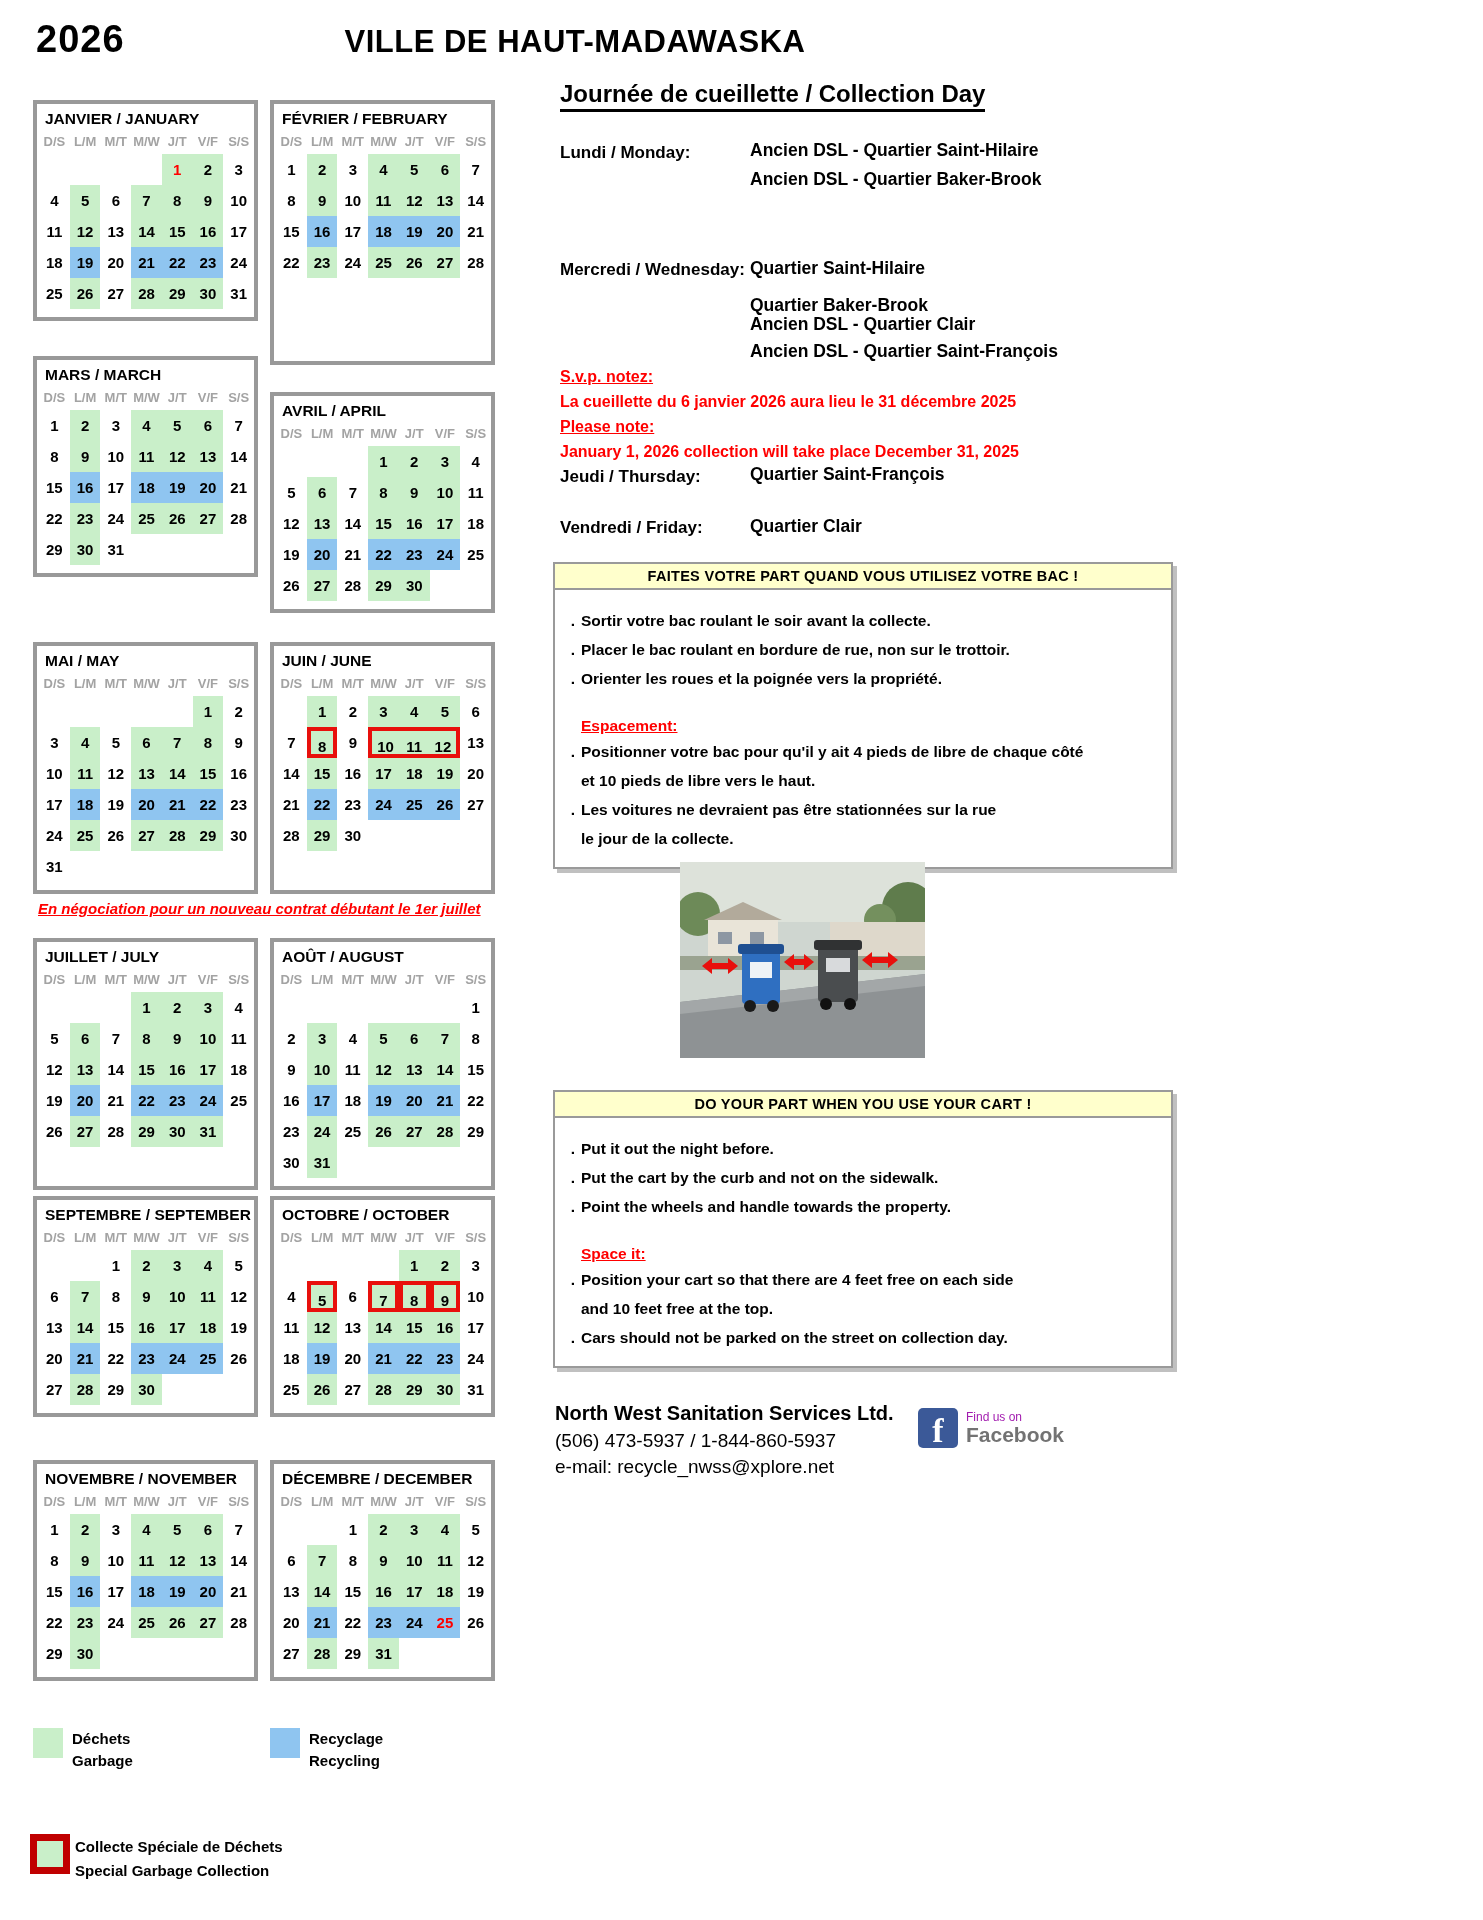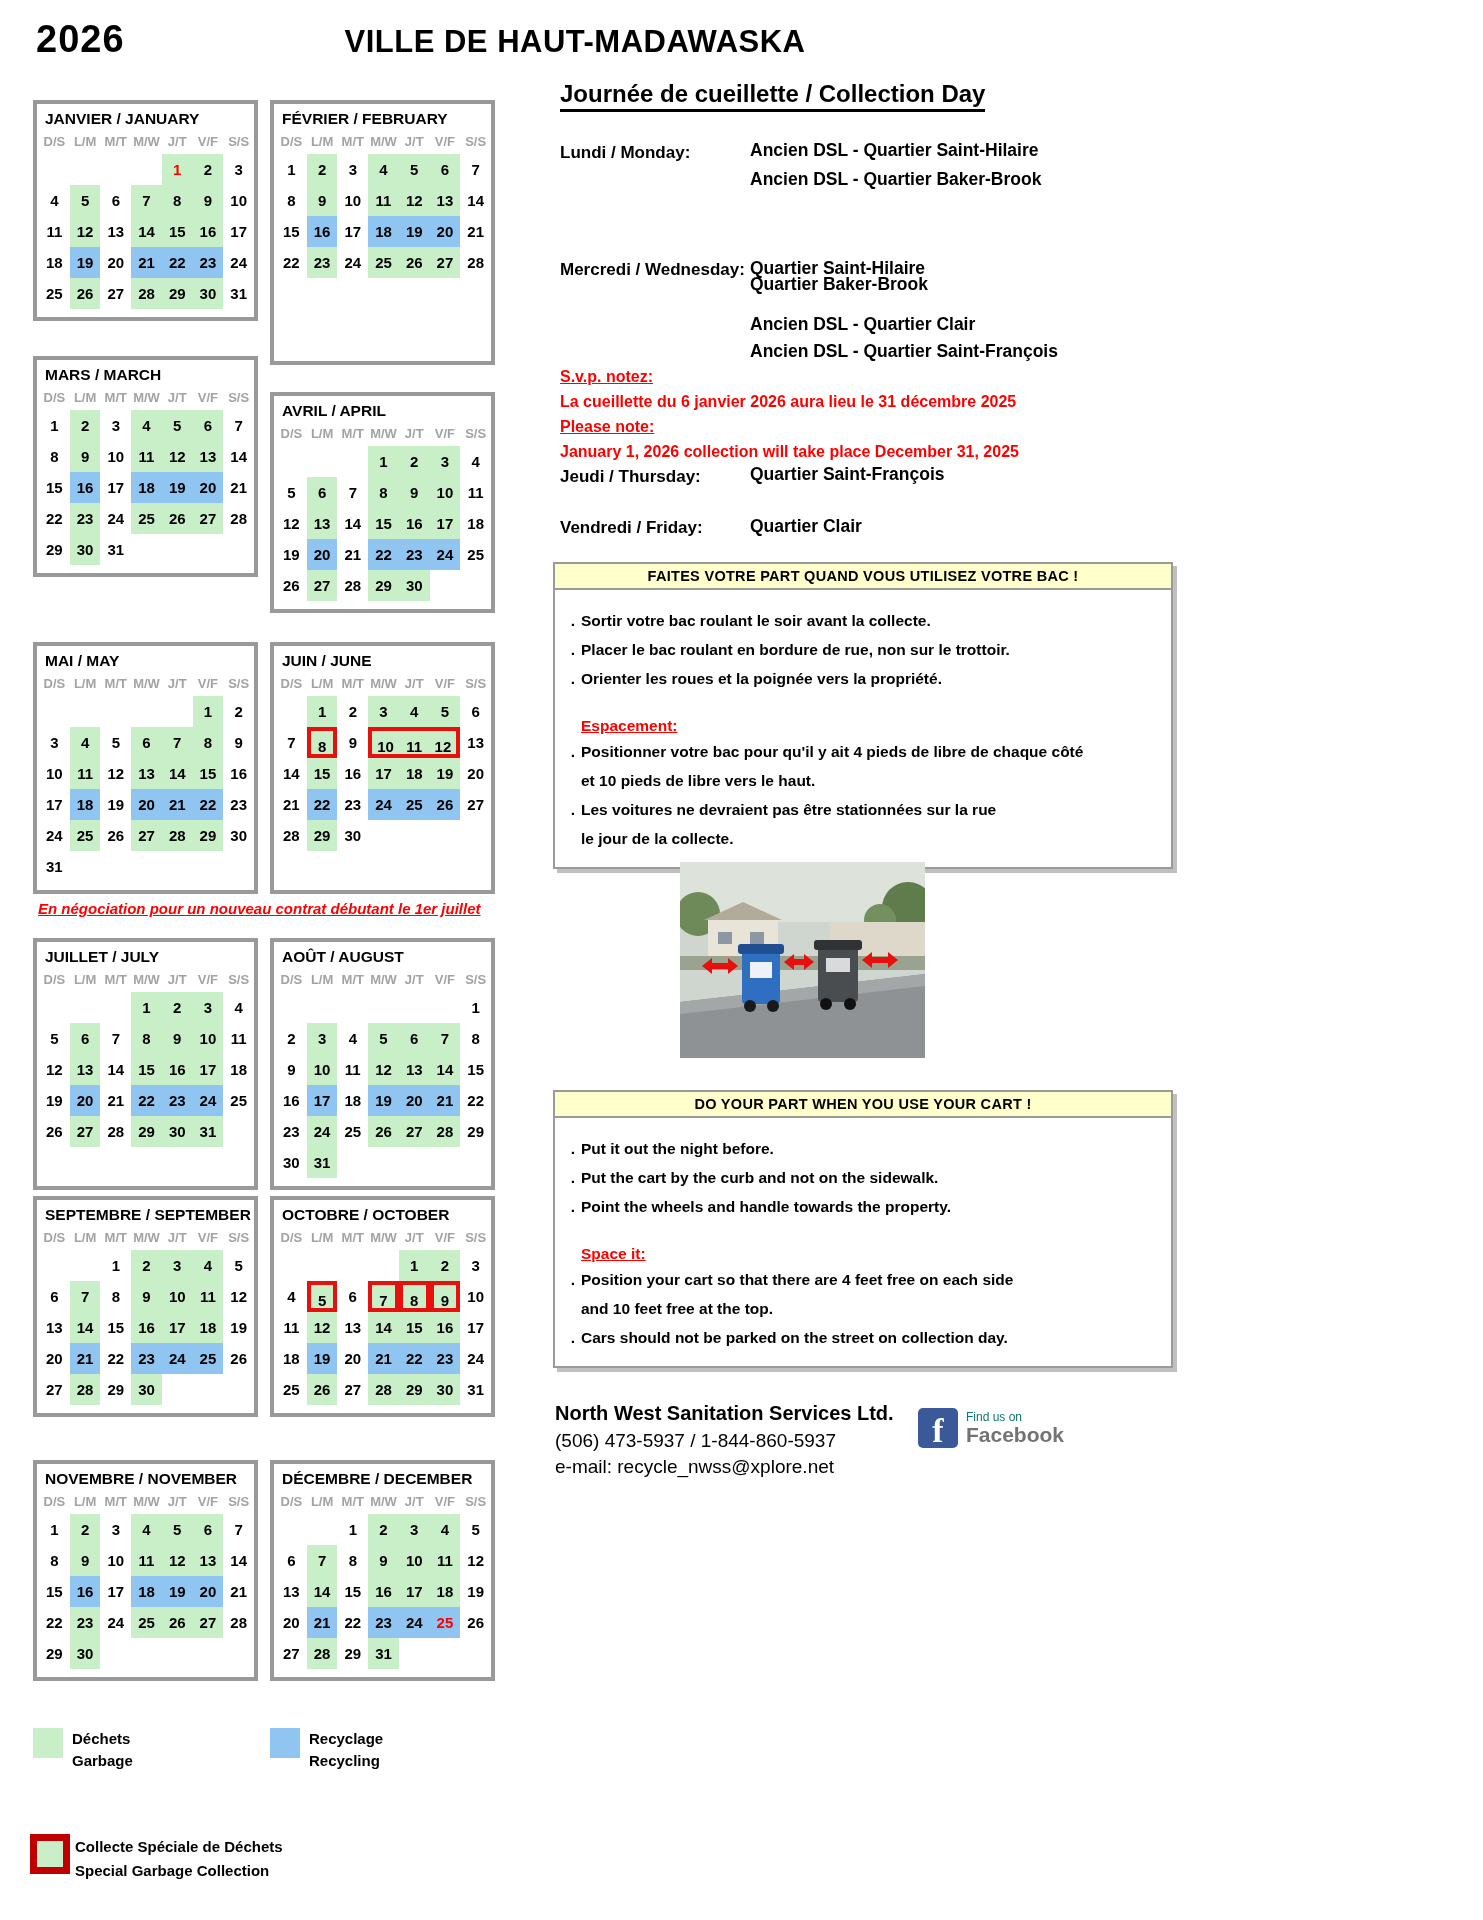--- a/index.html
+++ b/index.html
@@ -54,21 +54,21 @@
   .legend-label{font-size:15px;font-weight:bold;line-height:22px;}
   .special-swatch{width:26px;height:26px;background:#c9efc9;border:7px solid #c00000;}
 
   
   .company{left:555px;top:1402px;font-size:20px;font-weight:bold;}
   .phone{left:555px;top:1430px;font-size:19px;}
   .email{left:555px;top:1456px;font-size:19px;}
 
   .fb{left:918px;top:1408px;display:flex;align-items:center;gap:8px;}
   .fb-sq{width:40px;height:40px;background:#3b5998;border-radius:5px;color:#fff;font-weight:bold;font-size:34px;text-align:center;line-height:46px;font-family:"Liberation Serif",serif;}
-  .fb-t1{font-size:12px;color:#0f766e;line-height:13px;}
+  .fb-t1{font-size:12px;color:#a21caf;line-height:13px;}
   .fb-t2{font-size:21px;font-weight:bold;color:#737373;line-height:22px;}
 </style>
 </head>
 <body>
 
 <div class="abs year-title">2026</div>
 <div class="abs main-title">VILLE DE HAUT-MADAWASKA</div>
 
 <div>
     <div class="cal" style="left: 33px; top: 100px; height: 221px;">
@@ -769,21 +769,21 @@
 <div class="abs nego-note">En négociation pour un nouveau contrat débutant le 1er juillet</div>
 
 <div class="abs cd-heading">Journée de cueillette / Collection Day</div>
 
 <div class="abs cd-label" style="left:560px;top:143px;">Lundi / Monday:</div>
 <div class="abs cd-value" style="left:750px;top:140px;">Ancien DSL  -  Quartier Saint-Hilaire</div>
 <div class="abs cd-value" style="left:750px;top:169px;">Ancien DSL  -  Quartier Baker-Brook</div>
 
 <div class="abs cd-label" style="left:560px;top:260px;">Mercredi / Wednesday:</div>
 <div class="abs cd-value" style="left:750px;top:258px;">Quartier Saint-Hilaire</div>
-<div class="abs cd-value" style="left:750px;top:274px;">Quartier Baker-Brook</div>
+<div class="abs cd-value" style="left:750px;top:295px;">Quartier Baker-Brook</div>
 <div class="abs cd-value" style="left:750px;top:314px;">Ancien DSL  -  Quartier Clair</div>
 <div class="abs cd-value" style="left:750px;top:341px;">Ancien DSL  -  Quartier Saint-François</div>
 
 <div class="abs red-note u" style="left:560px;top:368px;">S.v.p. notez:</div>
 <div class="abs red-note" style="left:560px;top:393px;">La cueillette du 6 janvier 2026 aura lieu le 31 décembre 2025</div>
 <div class="abs red-note u" style="left:560px;top:418px;">Please note:</div>
 <div class="abs red-note" style="left:560px;top:443px;">January 1, 2026 collection will take place December 31, 2025</div>
 
 <div class="abs cd-label" style="left:560px;top:467px;">Jeudi / Thursday:</div>
 <div class="abs cd-value" style="left:750px;top:464px;">Quartier Saint-François</div>

